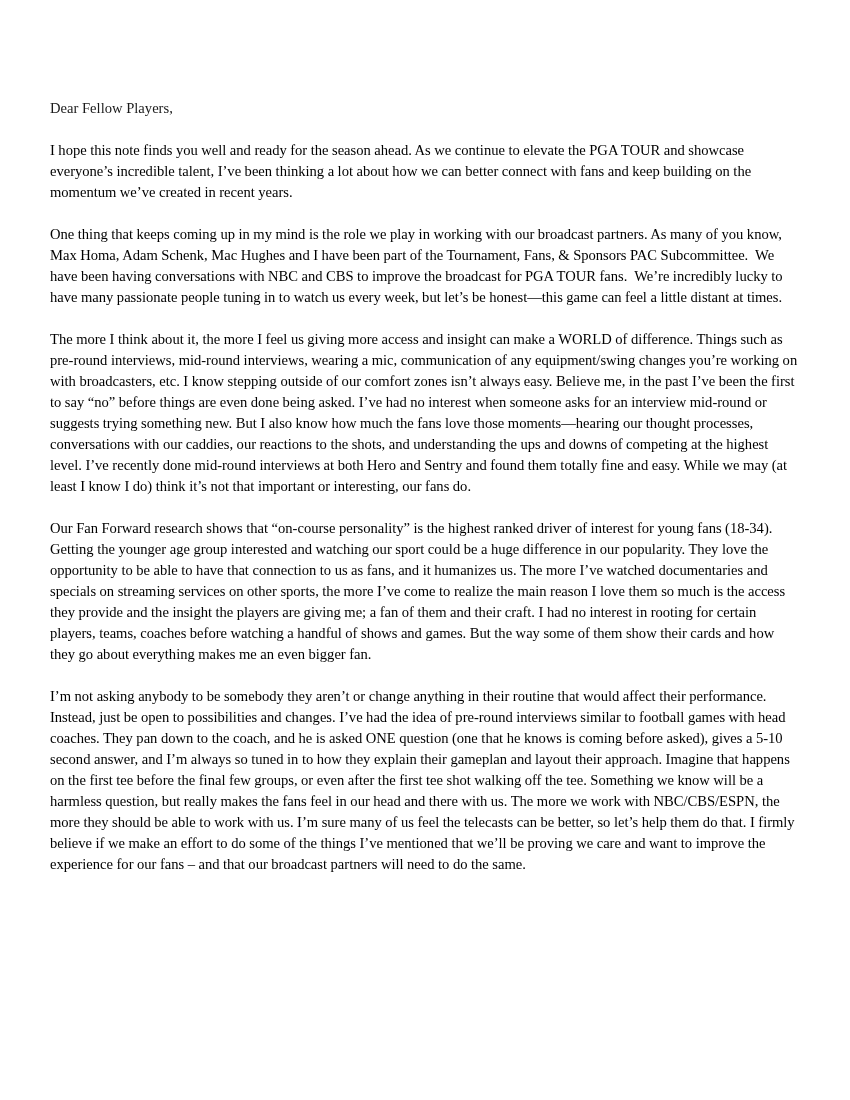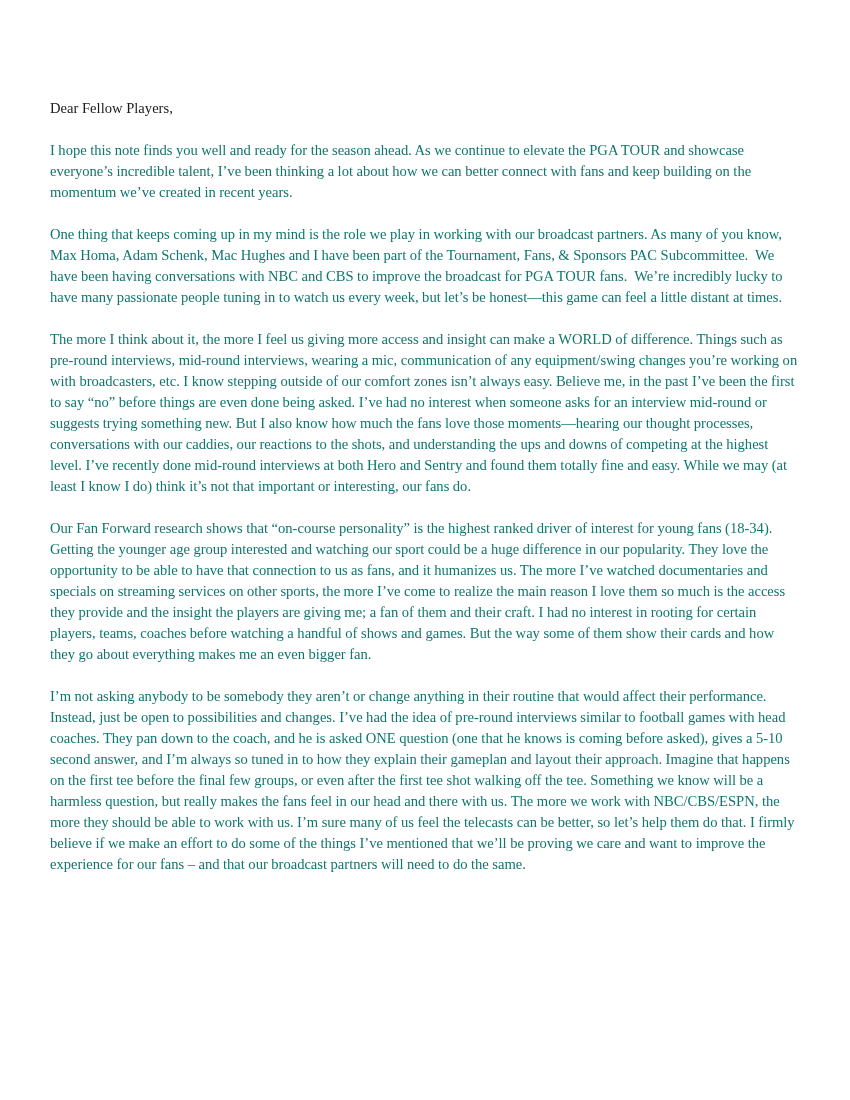--- a/index.html
+++ b/index.html
@@ -36,21 +36,21 @@
     line-height: 21px;
     font-weight: 400;
     color: #1a1a1a;
     white-space: pre-wrap;
   }
 
   .para {
     margin: 0 0 21px 0;
     font-size: 14.6px;
     line-height: 21px;
-    color: #0f766e;
+    color: #000000;
     white-space: pre-wrap;
     text-align: left;
     word-spacing: -0.1px;
     letter-spacing: -0.02px;
   }
 
   .para:last-child {
     margin-bottom: 0;
   }
 </style>

